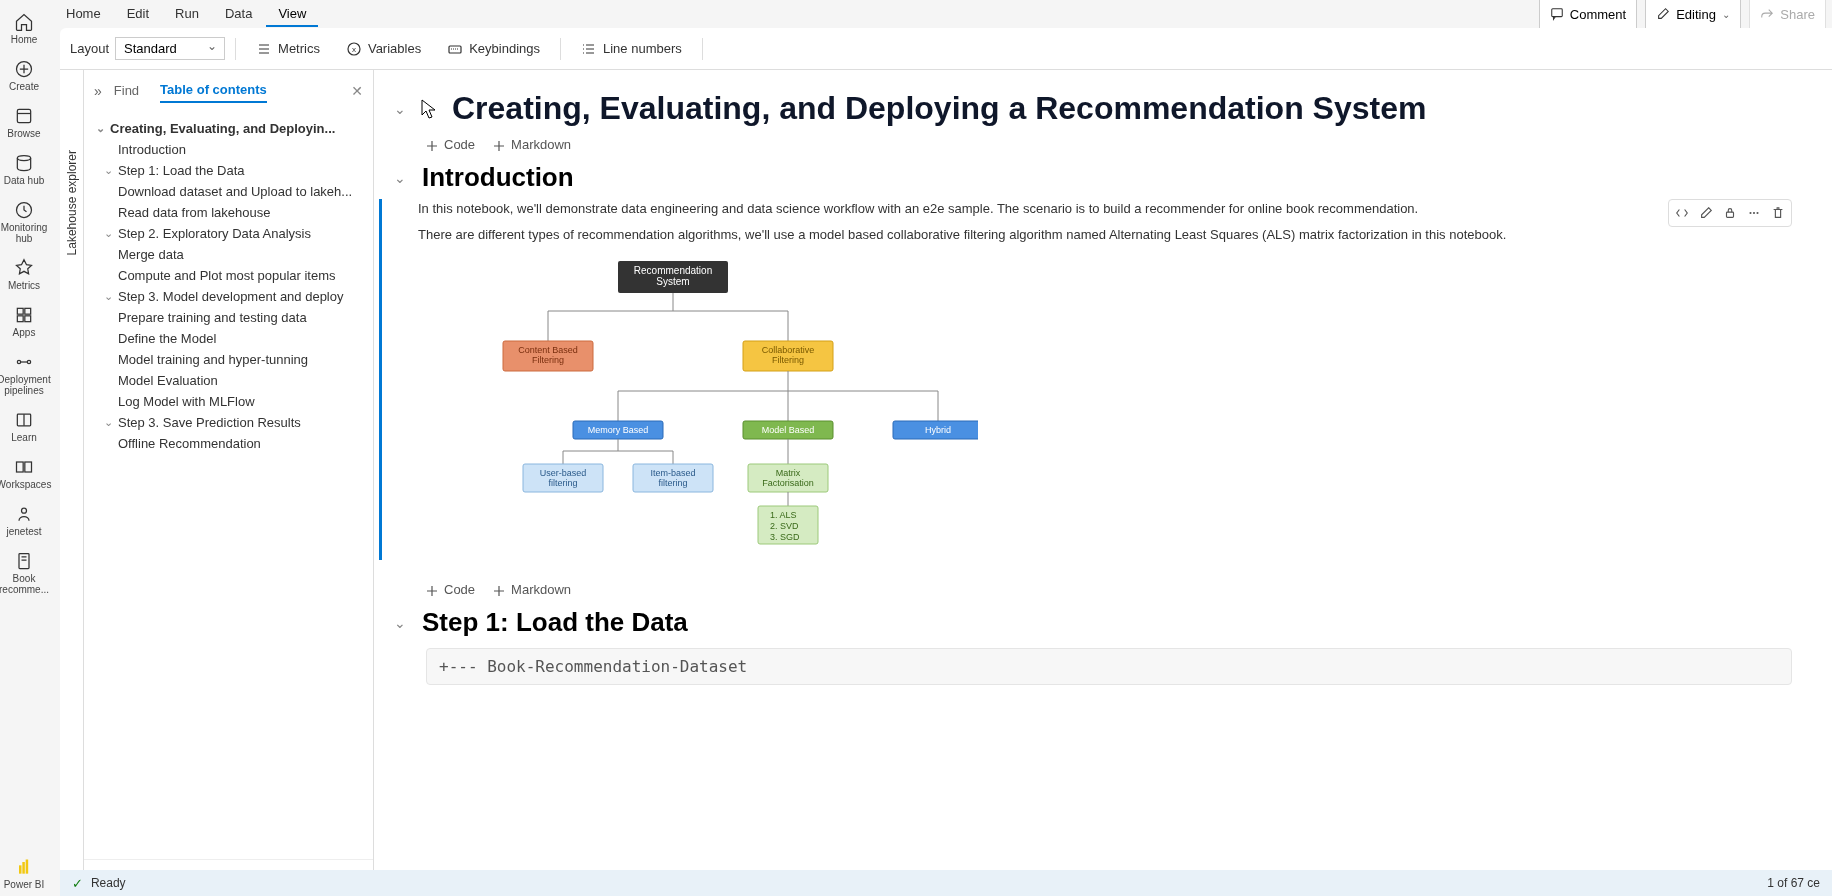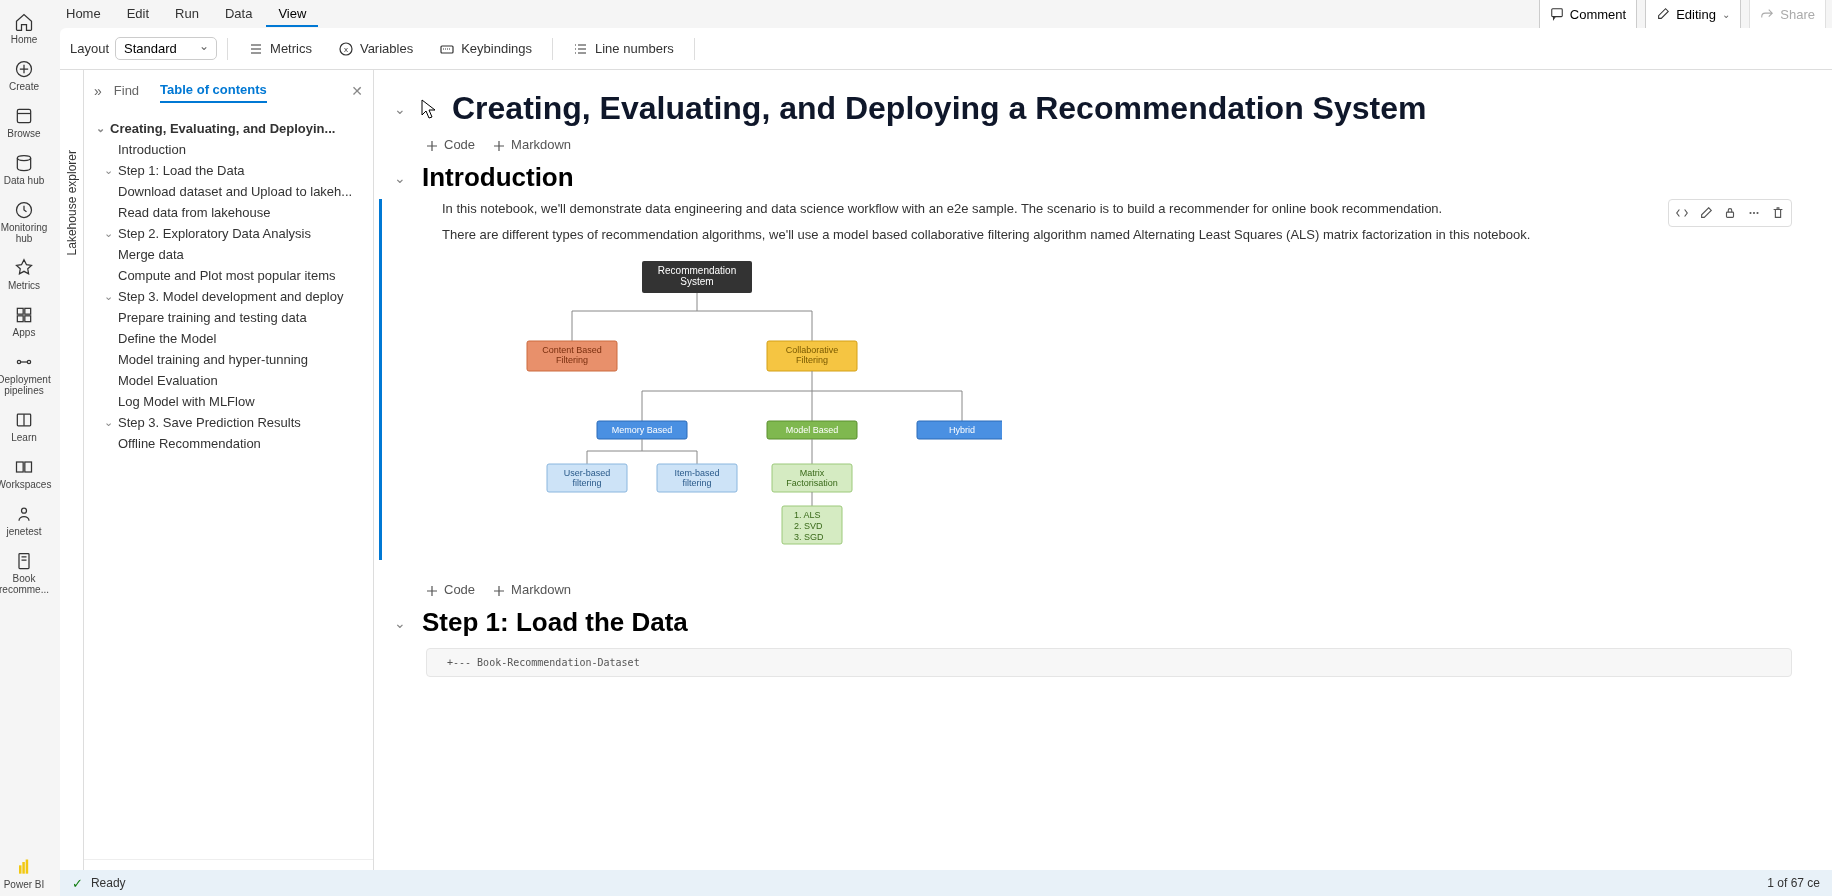--- a/index.html
+++ b/index.html
@@ -12,21 +12,21 @@
 .topmenu { height: 28px; background: #f5f5f5; display: flex; align-items: center; padding: 0 6px; }
 .topmenu-tabs { display: flex; gap: 2px; }
 .topmenu-tab { padding: 4px 12px; font-size: 13px; color: #333; cursor: pointer; }
 .topmenu-tab.active { border-bottom: 2px solid #0078d4; color: #000; font-weight: 500; }
 .topmenu-right { margin-left: auto; display: flex; gap: 8px; align-items: center; }
 .top-btn { display: flex; align-items: center; gap: 6px; padding: 20px 10px; border: 1px solid #ccc; border-radius: 4px; background: #fff; font-size: 13px; cursor: pointer; }
 .top-btn.disabled { color: #aaa; border-color: #e0e0e0; cursor: default; }
 .top-btn svg { width: 14px; height: 14px; }
 .ribbon { height: 42px; background: #fff; border-bottom: 1px solid #ddd; display: flex; align-items: center; padding: 0 10px; gap: 6px; margin-left:12px; border-top-left-radius:6px;}
 .ribbon-label { font-size: 13px; color: #333; }
-.ribbon-select { border: 1px solid #ccc; border-radius: 5px; padding: 3px 24px 3px 8px; font-size: 13px; background: #fff; appearance: none; position: relative; width: 102px; }
+.ribbon-select { border: 1px solid #ccc; border-radius: 0; padding: 3px 24px 3px 8px; font-size: 13px; background: #fff; appearance: none; position: relative; width: 110px; }
 .ribbon-select-wrap { position: relative; }
 .ribbon-select-wrap::after { content: "⌄"; position: absolute; right: 8px; top: 2px; font-size: 12px; color: #666; pointer-events: none; }
 .ribbon-item { display: flex; align-items: center; gap: 6px; padding: 4px 10px; font-size: 13px; color: #333; cursor: pointer; }
 .ribbon-item svg { width: 16px; height: 16px; }
 .ribbon-sep { width: 1px; height: 22px; background: #ddd; margin: 0 4px; }
 .workspace { flex: 1; display: flex; background: #fff; margin-left:12px; position:relative;}
 .sidepanel-tab { width: 24px; background: #fff; border-right: 1px solid #ddd; display: flex; align-items: flex-start; justify-content: center; padding-top: 80px;}
 .sidepanel-tab span { writing-mode: vertical-rl; transform: rotate(180deg); font-size: 12px; color: #333; }
 .toc-panel { width: 290px; border-right: 1px solid #ddd; display: flex; flex-direction: column; }
 .toc-header { display: flex; align-items: center; padding: 8px 10px; gap: 12px; border-bottom: 1px solid transparent; }
@@ -46,27 +46,27 @@
 .notebook { flex: 1; overflow: auto; position: relative; }
 .nb-content { padding: 20px 40px 40px 20px; }
 .nb-hrow { display: flex; align-items: center; gap: 12px; }
 .nb-collapse { cursor: pointer; color: #888; font-size: 14px; width: 16px; }
 .nb-cursor { position:relative; left:-2px; }
 .nb-h1 { font-size: 32px; font-weight: 700; color: #0f172a; }
 .nb-h2 { font-size: 26px; font-weight: 700; color: #000; }
 .nb-addrow { display: flex; gap: 18px; padding: 10px 0 10px 32px; }
 .nb-add { display: flex; align-items: flex-end; gap: 6px; font-size: 13px; color: #555; cursor: pointer; }
 .nb-add svg { width: 12px; height: 12px; }
-.cell-wrap { border-left: 3px solid #0078d4; padding-left: 28px; margin-left: -15px; position: relative; }
+.cell-wrap { border-left: 3px solid #0078d4; padding-left: 4px; margin-left: -15px; position: relative; }
 .cell-toolbar { position: absolute; right: 0; top: 0; display: flex; gap: 2px; border: 1px solid #ddd; border-radius: 4px; background: #fff; padding: 2px; }
 .cell-toolbar .tbtn { width: 22px; height: 22px; display: flex; align-items: center; justify-content: center; cursor: pointer; color: #555; }
 .cell-toolbar .tbtn svg { width:14px; height:14px; }
 .nb-p { font-size: 13px; color: #333; margin: 6px 0 6px 32px; line-height: 1.5; }
 .diagram { margin: 12px 0 12px 32px; }
-.nb-code-preview { background: #f7f7f7; border: 1px solid #e5e5e5; border-radius: 4px; padding: 8px 20px; font-family: Consolas, monospace; font-size: 10px; color: #555; margin-left:32px; margin-top:10px;}
+.nb-code-preview { background: #f7f7f7; border: 1px solid #e5e5e5; border-radius: 4px; padding: 8px 12px; font-family: Consolas, monospace; font-size: 16px; color: #555; margin-left:32px; margin-top:10px;}
 .statusbar { height: 26px; background: #e8f1f8; display: flex; align-items: center; padding: 0 12px; font-size: 12px; color: #333; position: absolute; bottom: 0; left:0; right:0;}
 .statusbar .sicon { color: #107c10; margin-right: 8px; font-size: 13px; }
 .statusbar .right { margin-left: auto; }
 </style>
 </head>
 <body>
 
 <div class="leftbar">
   <div class="leftbar-item">
     <svg viewBox="0 0 24 24" fill="none" stroke="#333" stroke-width="1.5">

